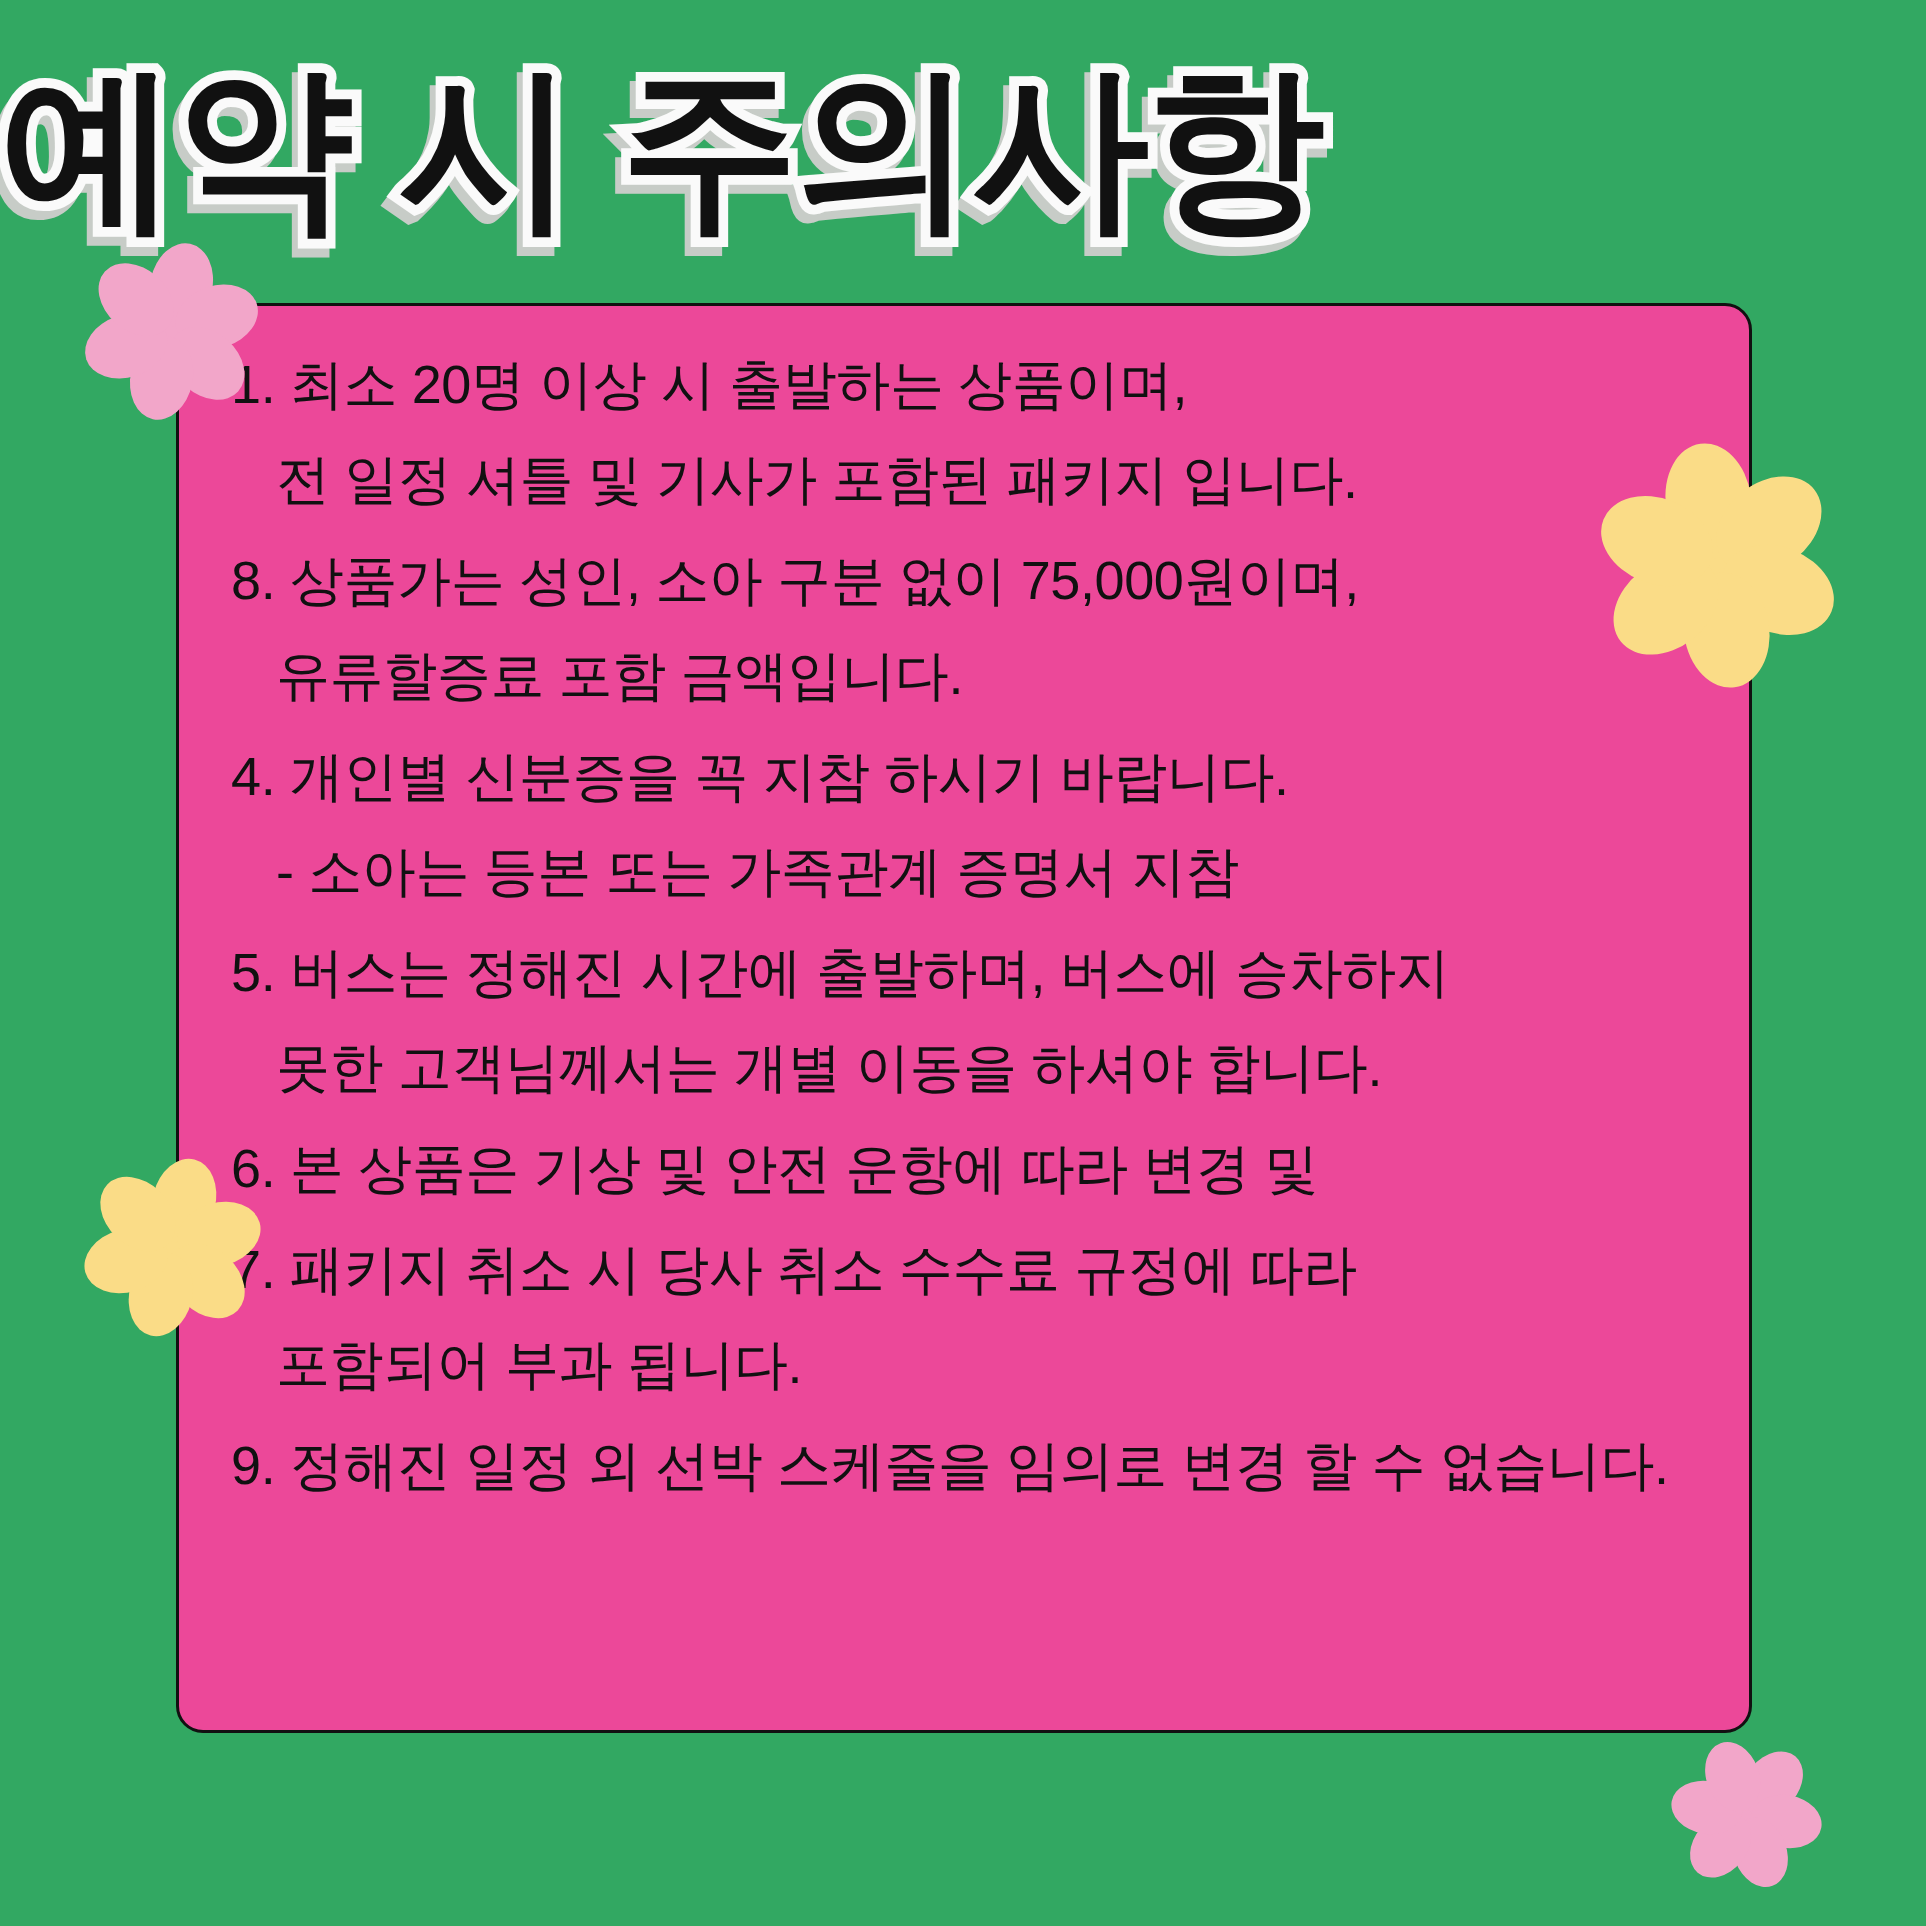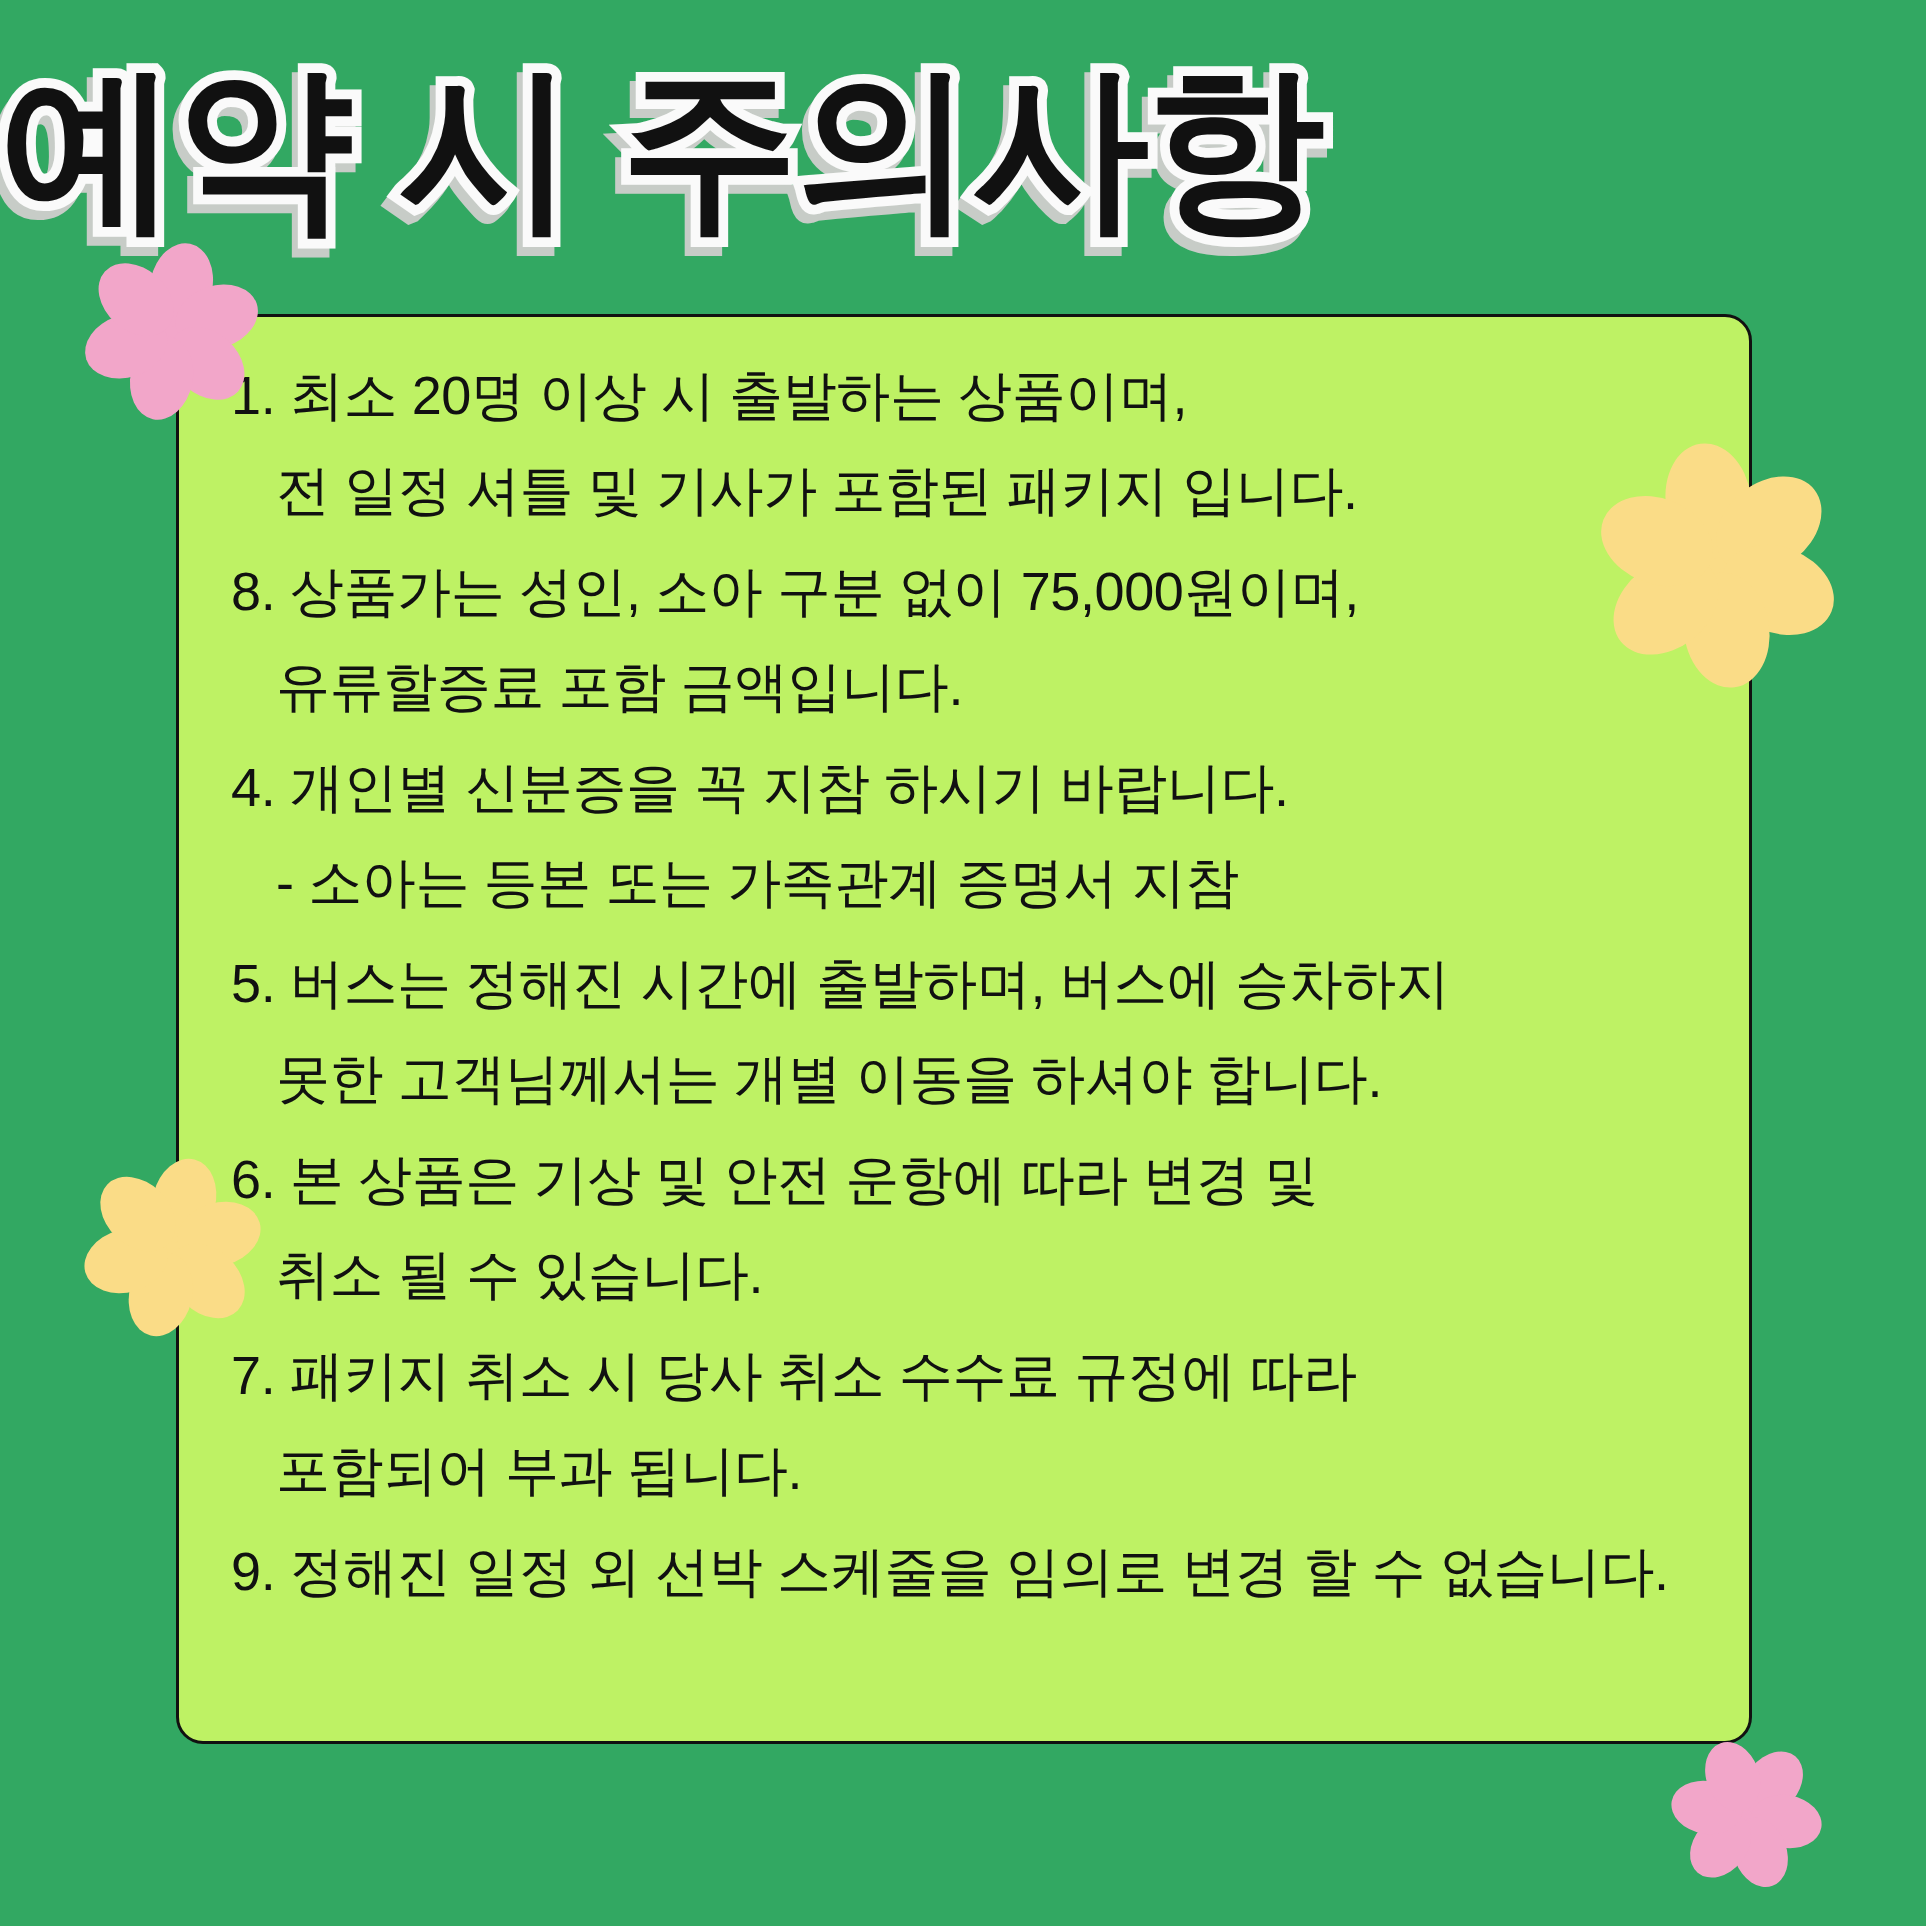--- a/index.html
+++ b/index.html
@@ -29,24 +29,24 @@
   .t-stroke{
     color:#FAFAFA;
     -webkit-text-stroke:19.5px #FAFAFA;
     z-index:1;
   }
   .t-fill{color:#111111;z-index:2;}
 
   
   .card{
     position:absolute;
-    left:176px;top:314px;
+    left:176px;top:303px;
     width:1576px;height:1430px;
     box-sizing:border-box;
-    background:#bef264;
+    background:#ec4899;
     border:3.8px solid #111111;
     border-radius:27px;
     z-index:1;
   }
   .list{
     list-style:none;margin:0;
     padding:31px 17px 0 52px;
   }
   .item{margin:0 0 6px 0;}
   .line{
@@ -89,21 +89,20 @@
       <li class="item">
         <div class="line l1">4. 개인별 신분증을 꼭 지참 하시기 바랍니다.</div>
         <div class="line l2">- 소아는 등본 또는 가족관계 증명서 지참</div>
       </li>
       <li class="item">
         <div class="line l1">5. 버스는 정해진 시간에 출발하며, 버스에 승차하지</div>
         <div class="line l2">못한 고객님께서는 개별 이동을 하셔야 합니다.</div>
       </li>
       <li class="item">
         <div class="line l1">6. 본 상품은 기상 및 안전 운항에 따라 변경 및</div>
-        <div class="line l2">취소 될 수 있습니다.</div>
       </li>
       <li class="item">
         <div class="line l1">7. 패키지 취소 시 당사 취소 수수료 규정에 따라</div>
         <div class="line l2">포함되어 부과 됩니다.</div>
       </li>
       <li class="item">
         <div class="line l1">9. 정해진 일정 외 선박 스케줄을 임의로 변경 할 수 없습니다.</div>
       </li>
     </ol>
   </section>

